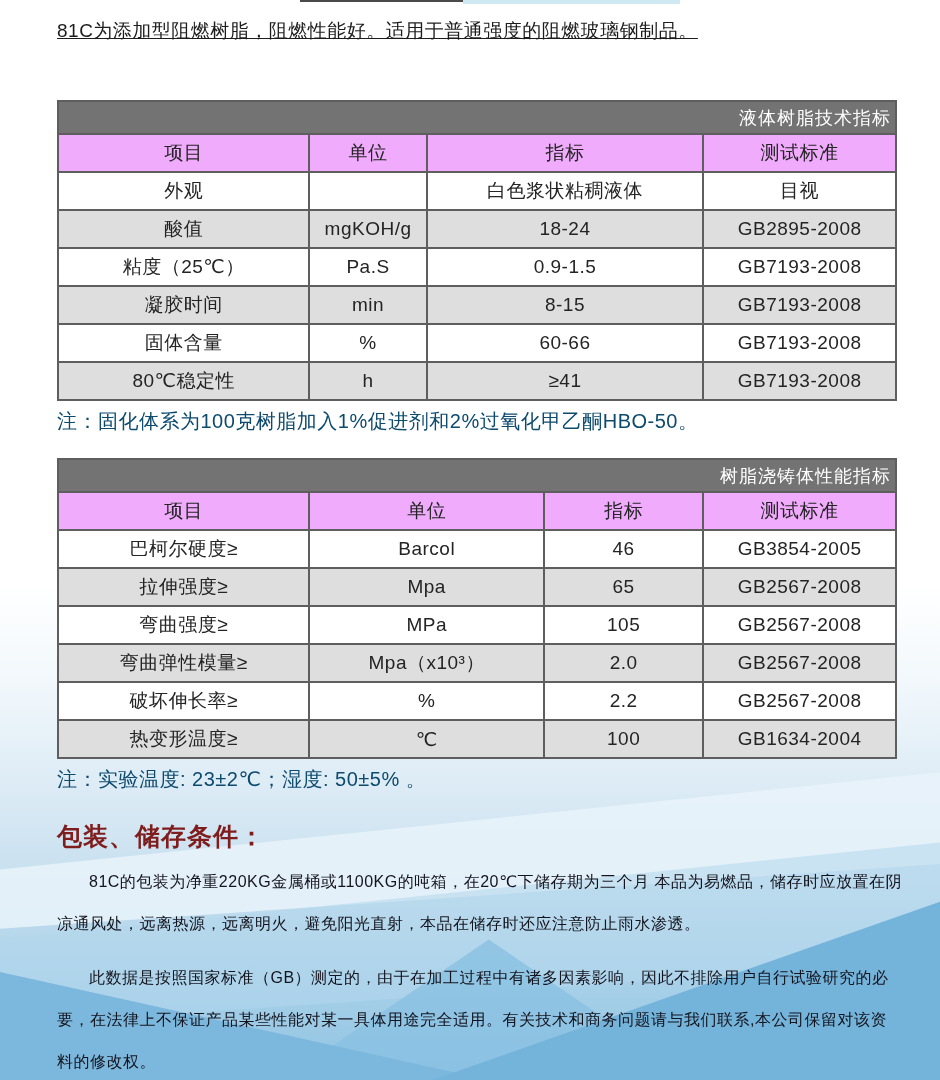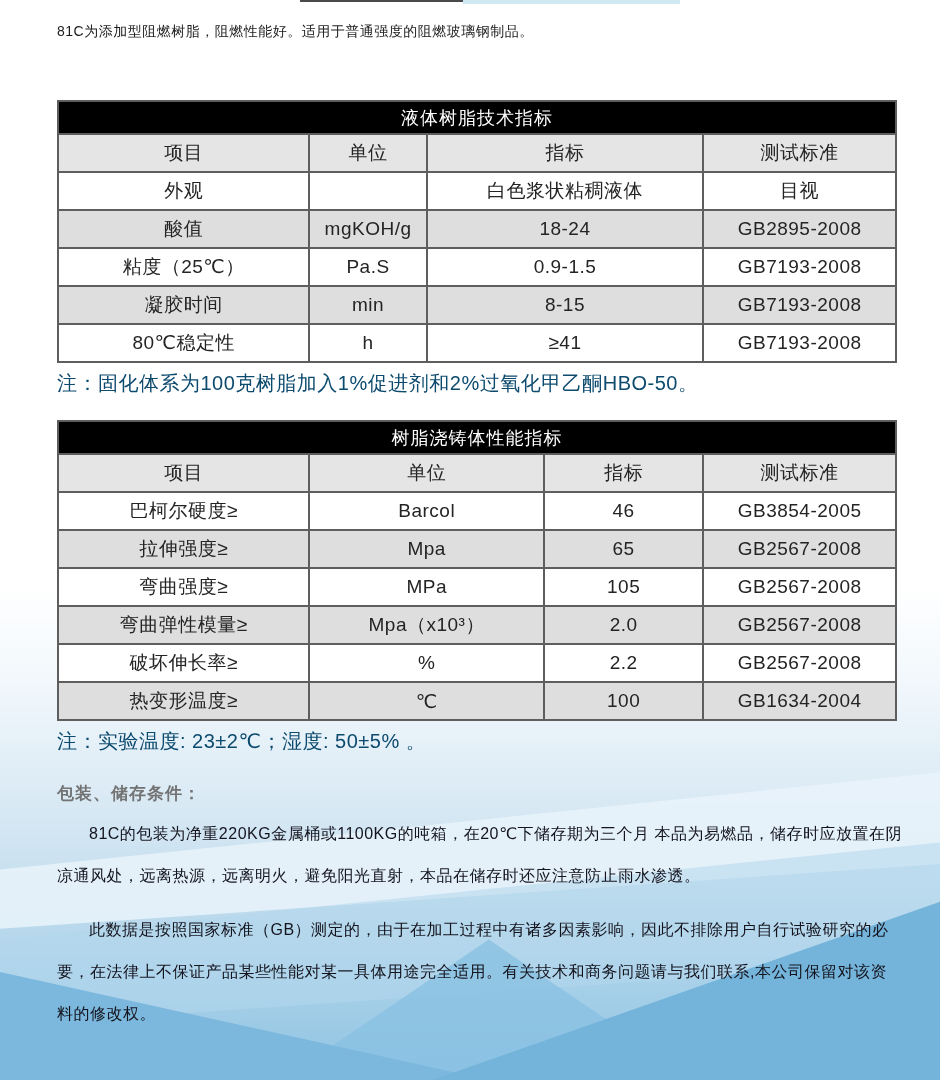--- a/index.html
+++ b/index.html
@@ -21,49 +21,49 @@
   .facet-2 { background:#b2d7ec; opacity:.55; clip-path:polygon(0 87%, 100% 78%, 100% 89%, 0 95%); }
   .facet-3 { background:#8ac1e2; opacity:.8; clip-path:polygon(30% 100%, 52% 87%, 74% 100%); }
   .facet-4 { background:#7cb8dd; clip-path:polygon(0 100%, 0 90%, 52% 100%); }
   .facet-5 { background:#74b3da; clip-path:polygon(100% 100%, 46% 100%, 100% 83.5%); }
   
   .top-frag-dark { position:absolute; left:300px; top:0; width:163px; height:2px; background:#4a4a4a; }
   .top-frag-blue { position:absolute; left:463px; top:0; width:217px; height:4px; background:#cfe9f3; }
 
   .content { position:relative; z-index:1; padding:14px 43px 0 57px; }
 
-  .intro { font-size:14px; line-height:26px; margin:4px 0 6px 0; letter-spacing:.5px; }
+  .intro { font-size:19px; line-height:26px; margin:4px 0 6px 0; letter-spacing:.5px;text-decoration:underline; }
 
   .spec-table {
     width:840px; border-collapse:collapse; table-layout:fixed;
     margin-top:56px;
   }
   .spec-table th, .spec-table td {
     border:2px solid #5e5e5e;
     height:36px;
     text-align:center; vertical-align:middle;
     font-weight:normal; font-size:19px; color:#242424;
     padding:0 4px; letter-spacing:.5px;
   }
   .spec-table .tbar th {
-    background:#000000; color:#ffffff;
-    height:31px; font-size:18px; letter-spacing:1px;
-  }
-  .spec-table .chead th { background:#e5e5e5; }
+    background:#737373; color:#ffffff;
+    height:31px; font-size:18px; letter-spacing:1px;text-align:right;
+  }
+  .spec-table .chead th { background:#f0abfc; }
   .spec-table tbody tr:nth-child(odd)  td { background:#ffffff; }
   .spec-table tbody tr:nth-child(even) td { background:#dedede; }
 
   .t1-c1 { width:30%; } .t1-c2 { width:14%; } .t1-c3 { width:33%; } .t1-c4 { width:23%; }
   .t2-c1 { width:30%; } .t2-c2 { width:28%; } .t2-c3 { width:19%; } .t2-c4 { width:23%; }
 
   .tnote { font-size:20px; margin:7px 0 0 0; letter-spacing:.5px; color:#0c4a6e; }
   .spec-table.second { margin-top:23px; }
 
   .storage-heading {
-    color:#737373; font-weight:bold; font-size:17px;
+    color:#7f1d1d; font-weight:bold; font-size:25px;
     margin:27px 0 0 0; letter-spacing:1px;
   }
   .storage-para {
     font-size:16px; line-height:42px; letter-spacing:.5px;
     margin:8px 0 0 0; text-indent:2em; color:#14141e;
     width:845px;
   }
   .storage-para + .storage-para { margin-top:12px; }
 </style>
 </head>
@@ -120,20 +120,26 @@
           <td>0.9-1.5</td>
           <td>GB7193-2008</td>
         </tr>
         <tr>
           <td>凝胶时间</td>
           <td>min</td>
           <td>8-15</td>
           <td>GB7193-2008</td>
         </tr>
         <tr>
+          <td>固体含量</td>
+          <td>%</td>
+          <td>60-66</td>
+          <td>GB7193-2008</td>
+        </tr>
+        <tr>
           <td>80℃稳定性</td>
           <td>h</td>
           <td>≥41</td>
           <td>GB7193-2008</td>
         </tr>
       </tbody>
   </table>
 
   <p class="tnote">注：固化体系为100克树脂加入1%促进剂和2%过氧化甲乙酮HBO-50。</p>
 

